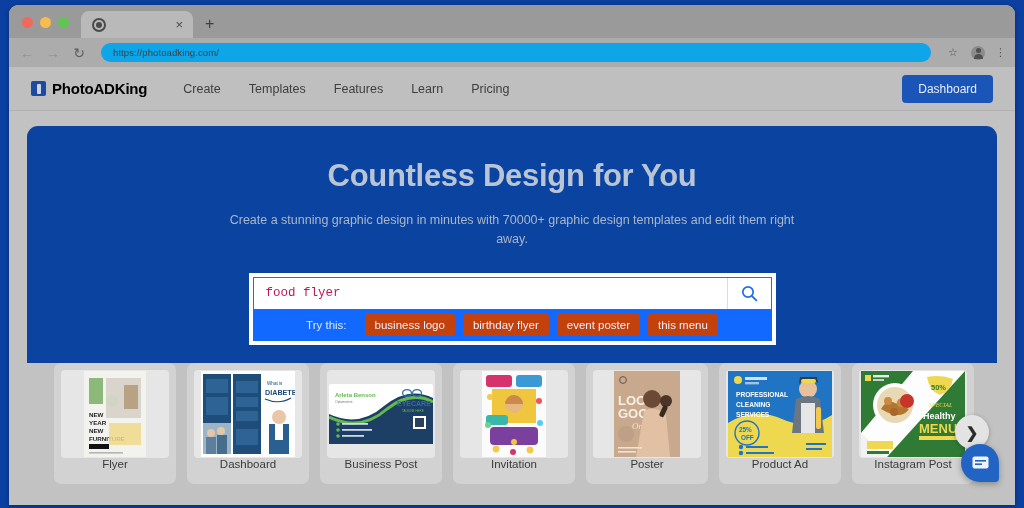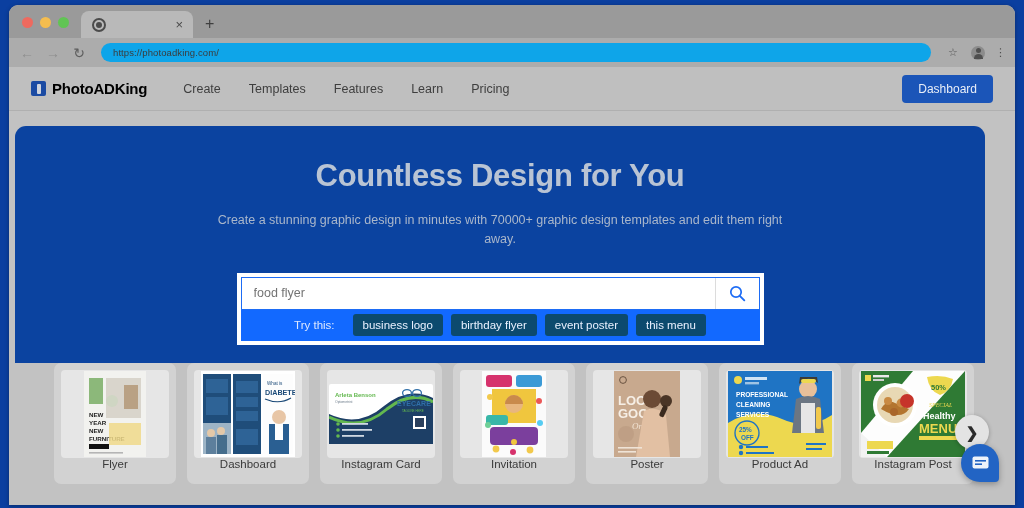--- a/index.html
+++ b/index.html
@@ -154,21 +154,21 @@
     font-size: 12px;
     padding: 7px 16px;
     border-radius: 4px;
     border: none;
     font-family: inherit;
   }
 
   
   .hero {
     position: absolute;
-    left: 6px; top: 59px;
+    left: 18px; top: 59px;
     width: 970px; height: 368px;
     background: #0b43a0;
     border-radius: 11px;
     overflow: hidden;
   }
   .hero-title {
     text-align: center;
     font-size: 31px;
     font-weight: 700;
     color: #b9c4d4;
@@ -193,43 +193,43 @@
   }
   .search-row {
     display: flex; align-items: center;
     height: 33px;
     background: #fff;
     border: 1.6px solid #1d6cf5;
   }
   .search-input {
     flex: 1;
     border: none; outline: none;
-    font-family: Liberation Sans, sans-serif;
+    font-family: Liberation Mono, monospace;
     font-size: 12.5px;
-    color: #737373;
+    color: #be185d;
     padding: 0 12px;
     background: transparent;
   }
   .search-btn {
     width: 44px; height: 100%;
     background: #fff;
     border: none;
     border-left: 1px solid #dcdcdc;
     display:flex; align-items:center; justify-content:center;
   }
   .search-btn svg { display:block; }
   .chips-bar {
     background: #1269ff;
     height: 31px;
     display: flex; align-items: center; justify-content: center;
     gap: 8px;
   }
   .chips-label { font-size: 11.5px; color: #dde8ff; margin-right: 10px; }
   .chip {
-    background: #0c4a6e;
+    background: #c2410c;
     color: #eaf1ff;
     font-size: 11.5px;
     padding: 5px 10px;
     border-radius: 3px;
     border: none;
     font-family: inherit;
     white-space: nowrap;
   }
 
   
@@ -436,21 +436,21 @@
                 <rect x="84" y="32" width="13" height="13" fill="#fff"></rect>
                 <rect x="86" y="34" width="9" height="9" fill="#2a3f5c"></rect>
                 <circle cx="9" cy="40" r="1.8" fill="#63b84f"></circle>
                   <rect x="13" y="39" width="26" height="1.8" fill="#cfd8e2"></rect>
                 <circle cx="9" cy="46" r="1.8" fill="#63b84f"></circle>
                   <rect x="13" y="45" width="30" height="1.8" fill="#cfd8e2"></rect>
                 <circle cx="9" cy="52" r="1.8" fill="#63b84f"></circle>
                   <rect x="13" y="51" width="22" height="1.8" fill="#cfd8e2"></rect>
               </svg>
             </div>
-            <span class="card-label">Instagram Card</span>
+            <span class="card-label">Business Post</span>
           </div>
 
           <div class="card">
             <div class="card-thumb">
               <svg width="64" height="86" viewBox="0 0 64 86">
                 <rect width="64" height="86" fill="#fbfbfb"></rect>
                 <rect x="4" y="4" width="26" height="12" rx="3" fill="#d6326c"></rect>
                 <rect x="34" y="4" width="26" height="12" rx="3" fill="#3b9ad6"></rect>
                 <rect x="10" y="18" width="44" height="34" fill="#f0c63e"></rect>
                 <circle cx="32" cy="33" r="9" fill="#e8b67f"></circle>

